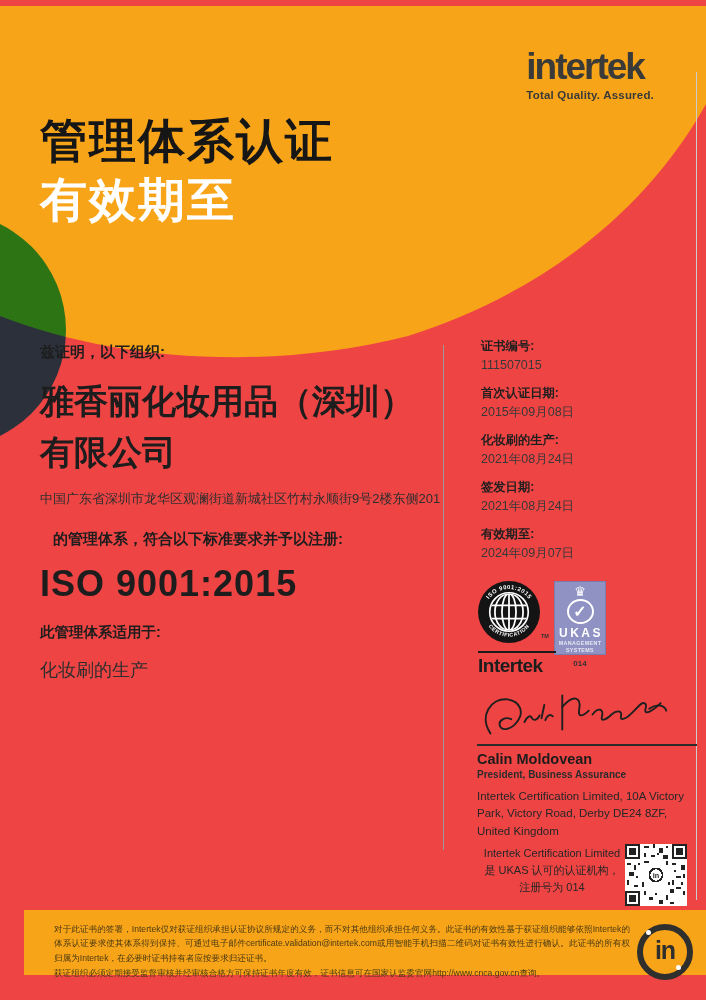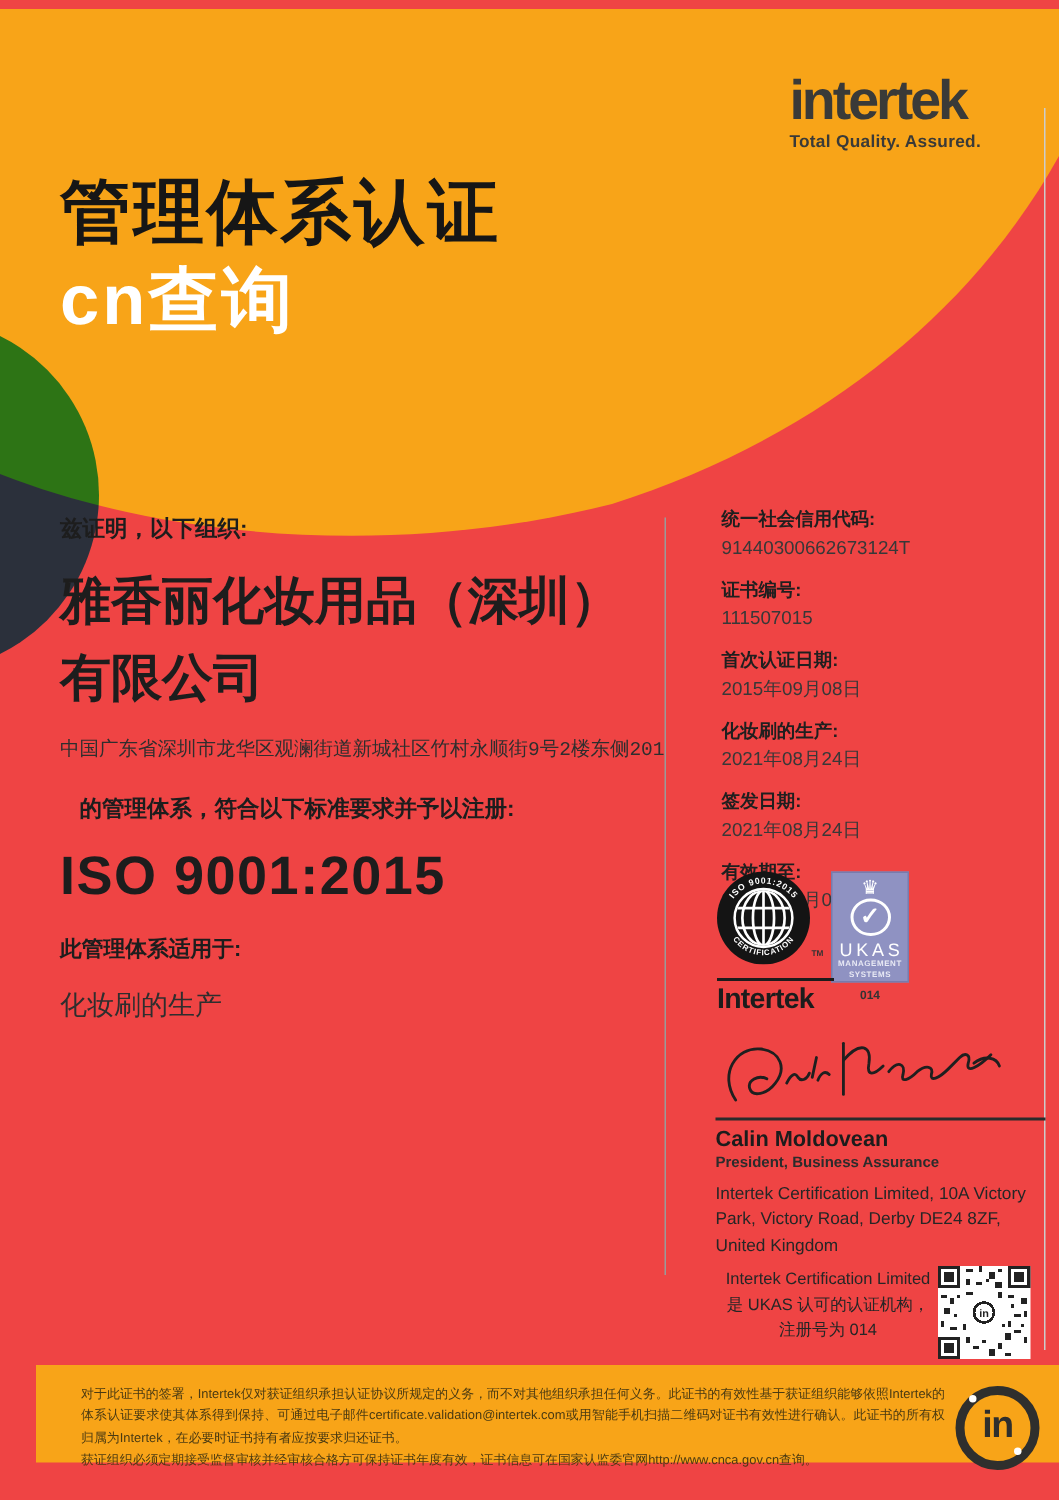--- a/index.html
+++ b/index.html
@@ -14,21 +14,21 @@
   .tagline  { font-size:11.5px; font-weight:700; color:#3a3a38; margin-top:4px; letter-spacing:0.2px; }
 
   .title-block { position:absolute; left:40px; top:112px; }
   .title1 { font-size:47px; font-weight:700; color:#161616; letter-spacing:2px; line-height:1.25; }
   .title2 { font-size:47px; font-weight:700; color:#ffffff; letter-spacing:2px; line-height:1.25; }
 
   
   .left-col { position:absolute; left:40px; top:343px; width:412px; color:#1d1d1d; }
   .intro { font-size:15px; font-weight:700; margin-bottom:14px; }
   .company { font-size:34px; font-weight:700; width:392px; line-height:1.5; margin-bottom:12px; }
-  .address { font-size:13px; font-weight:400; color:#2e2e2e; white-space:nowrap; margin-bottom:22px;font-family:Liberation Mono, monospace; }
+  .address { font-size:13px; font-weight:400; color:#2e2e2e; white-space:nowrap; margin-bottom:22px; }
   .statement { font-size:15px; font-weight:700; margin-bottom:14px;padding-left:13px; }
   .standard { font-size:36px; font-weight:700; letter-spacing:1px; margin-bottom:18px; }
   .scope-label { font-size:14.5px; font-weight:700; margin-bottom:16px; }
   .scope { font-size:18px; color:#2e2e2e; }
 
   .divider { position:absolute; left:443px; top:345px; width:1px; height:505px; background:#9a9a9a; }
   .page-edge { position:absolute; right:9px; top:72px; height:828px; width:1px; background:#cccccc; }
 
   
   .right-col { position:absolute; left:481px; top:338px; width:215px; }
@@ -43,21 +43,21 @@
   .globe-rule { width:78px; height:2px; background:#1c1c1c; margin-top:4px; }
   .intertek-word { font-size:19px; font-weight:700; color:#1c1c1c; letter-spacing:-0.5px; margin-top:2px; }
 
   .ukas-block { margin-left:-4px; text-align:center; }
   .ukas-box { width:52px; height:74px; background:#8f92c2; border:1px solid #787bac;
               display:flex; flex-direction:column; align-items:center; padding-top:3px; }
   .ukas-crown { color:#fff; font-size:13px; line-height:1; }
   .ukas-check-circle { width:27px; height:27px; border:2.5px solid #fff; border-radius:50%;
               display:flex; align-items:center; justify-content:center; margin-top:1px; }
   .ukas-check { color:#fff; font-size:16px; font-weight:700; line-height:1; }
-  .ukas-name { color:#fff; font-size:12px; font-weight:400; letter-spacing:2.5px; margin-top:2px; margin-left:2px; }
+  .ukas-name { color:#fff; font-size:12px; font-weight:700; letter-spacing:2.5px; margin-top:2px; margin-left:2px; }
   .ukas-sub { color:#e8e9f4; font-size:5.3px; font-weight:700; letter-spacing:0.4px; line-height:1.3; }
   .ukas-number { font-size:8px; font-weight:700; color:#333; margin-top:4px; }
 
   
   .sig-block { position:absolute; left:477px; top:688px; width:220px; }
   .sig-scrawl { border-bottom:2px solid #2b2b2b; }
   .sig-name { font-size:14.5px; font-weight:700; color:#1c1c1c; margin-top:5px; }
   .sig-title { font-size:10px; color:#2c2c2c; margin-top:2px;font-weight:bold; }
 
   .issuer-address { position:absolute; left:477px; top:788px; width:222px;
@@ -89,41 +89,37 @@
     <circle cx="-52" cy="330" r="118" fill="#2EB4DC" style="mix-blend-mode:multiply"></circle>
   </svg>
 
   <div class="brand">
     <div class="wordmark">intertek</div>
     <div class="tagline">Total Quality. Assured.</div>
   </div>
 
   <div class="title-block">
     <div class="title1">管理体系认证</div>
-    <div class="title2">cn查询</div>
+    <div class="title2">有效期至</div>
   </div>
 
   <div class="left-col">
     <div class="intro">兹证明，以下组织:</div>
     <div class="company">雅香丽化妆用品（深圳）有限公司</div>
     <div class="address">中国广东省深圳市龙华区观澜街道新城社区竹村永顺街9号2楼东侧201</div>
     <div class="statement">的管理体系，符合以下标准要求并予以注册:</div>
     <div class="standard">ISO 9001:2015</div>
     <div class="scope-label">此管理体系适用于:</div>
     <div class="scope">化妆刷的生产</div>
   </div>
 
   <div class="divider"></div>
   <div class="page-edge"></div>
 
   <div class="right-col">
-    <div class="detail-row">
-      <div class="detail-label">统一社会信用代码:</div>
-      <div class="detail-value">91440300662673124T</div>
-    </div>
     <div class="detail-row">
       <div class="detail-label">证书编号:</div>
       <div class="detail-value">111507015</div>
     </div>
     <div class="detail-row">
       <div class="detail-label">首次认证日期:</div>
       <div class="detail-value">2015年09月08日</div>
     </div>
     <div class="detail-row">
       <div class="detail-label">化妆刷的生产:</div>

